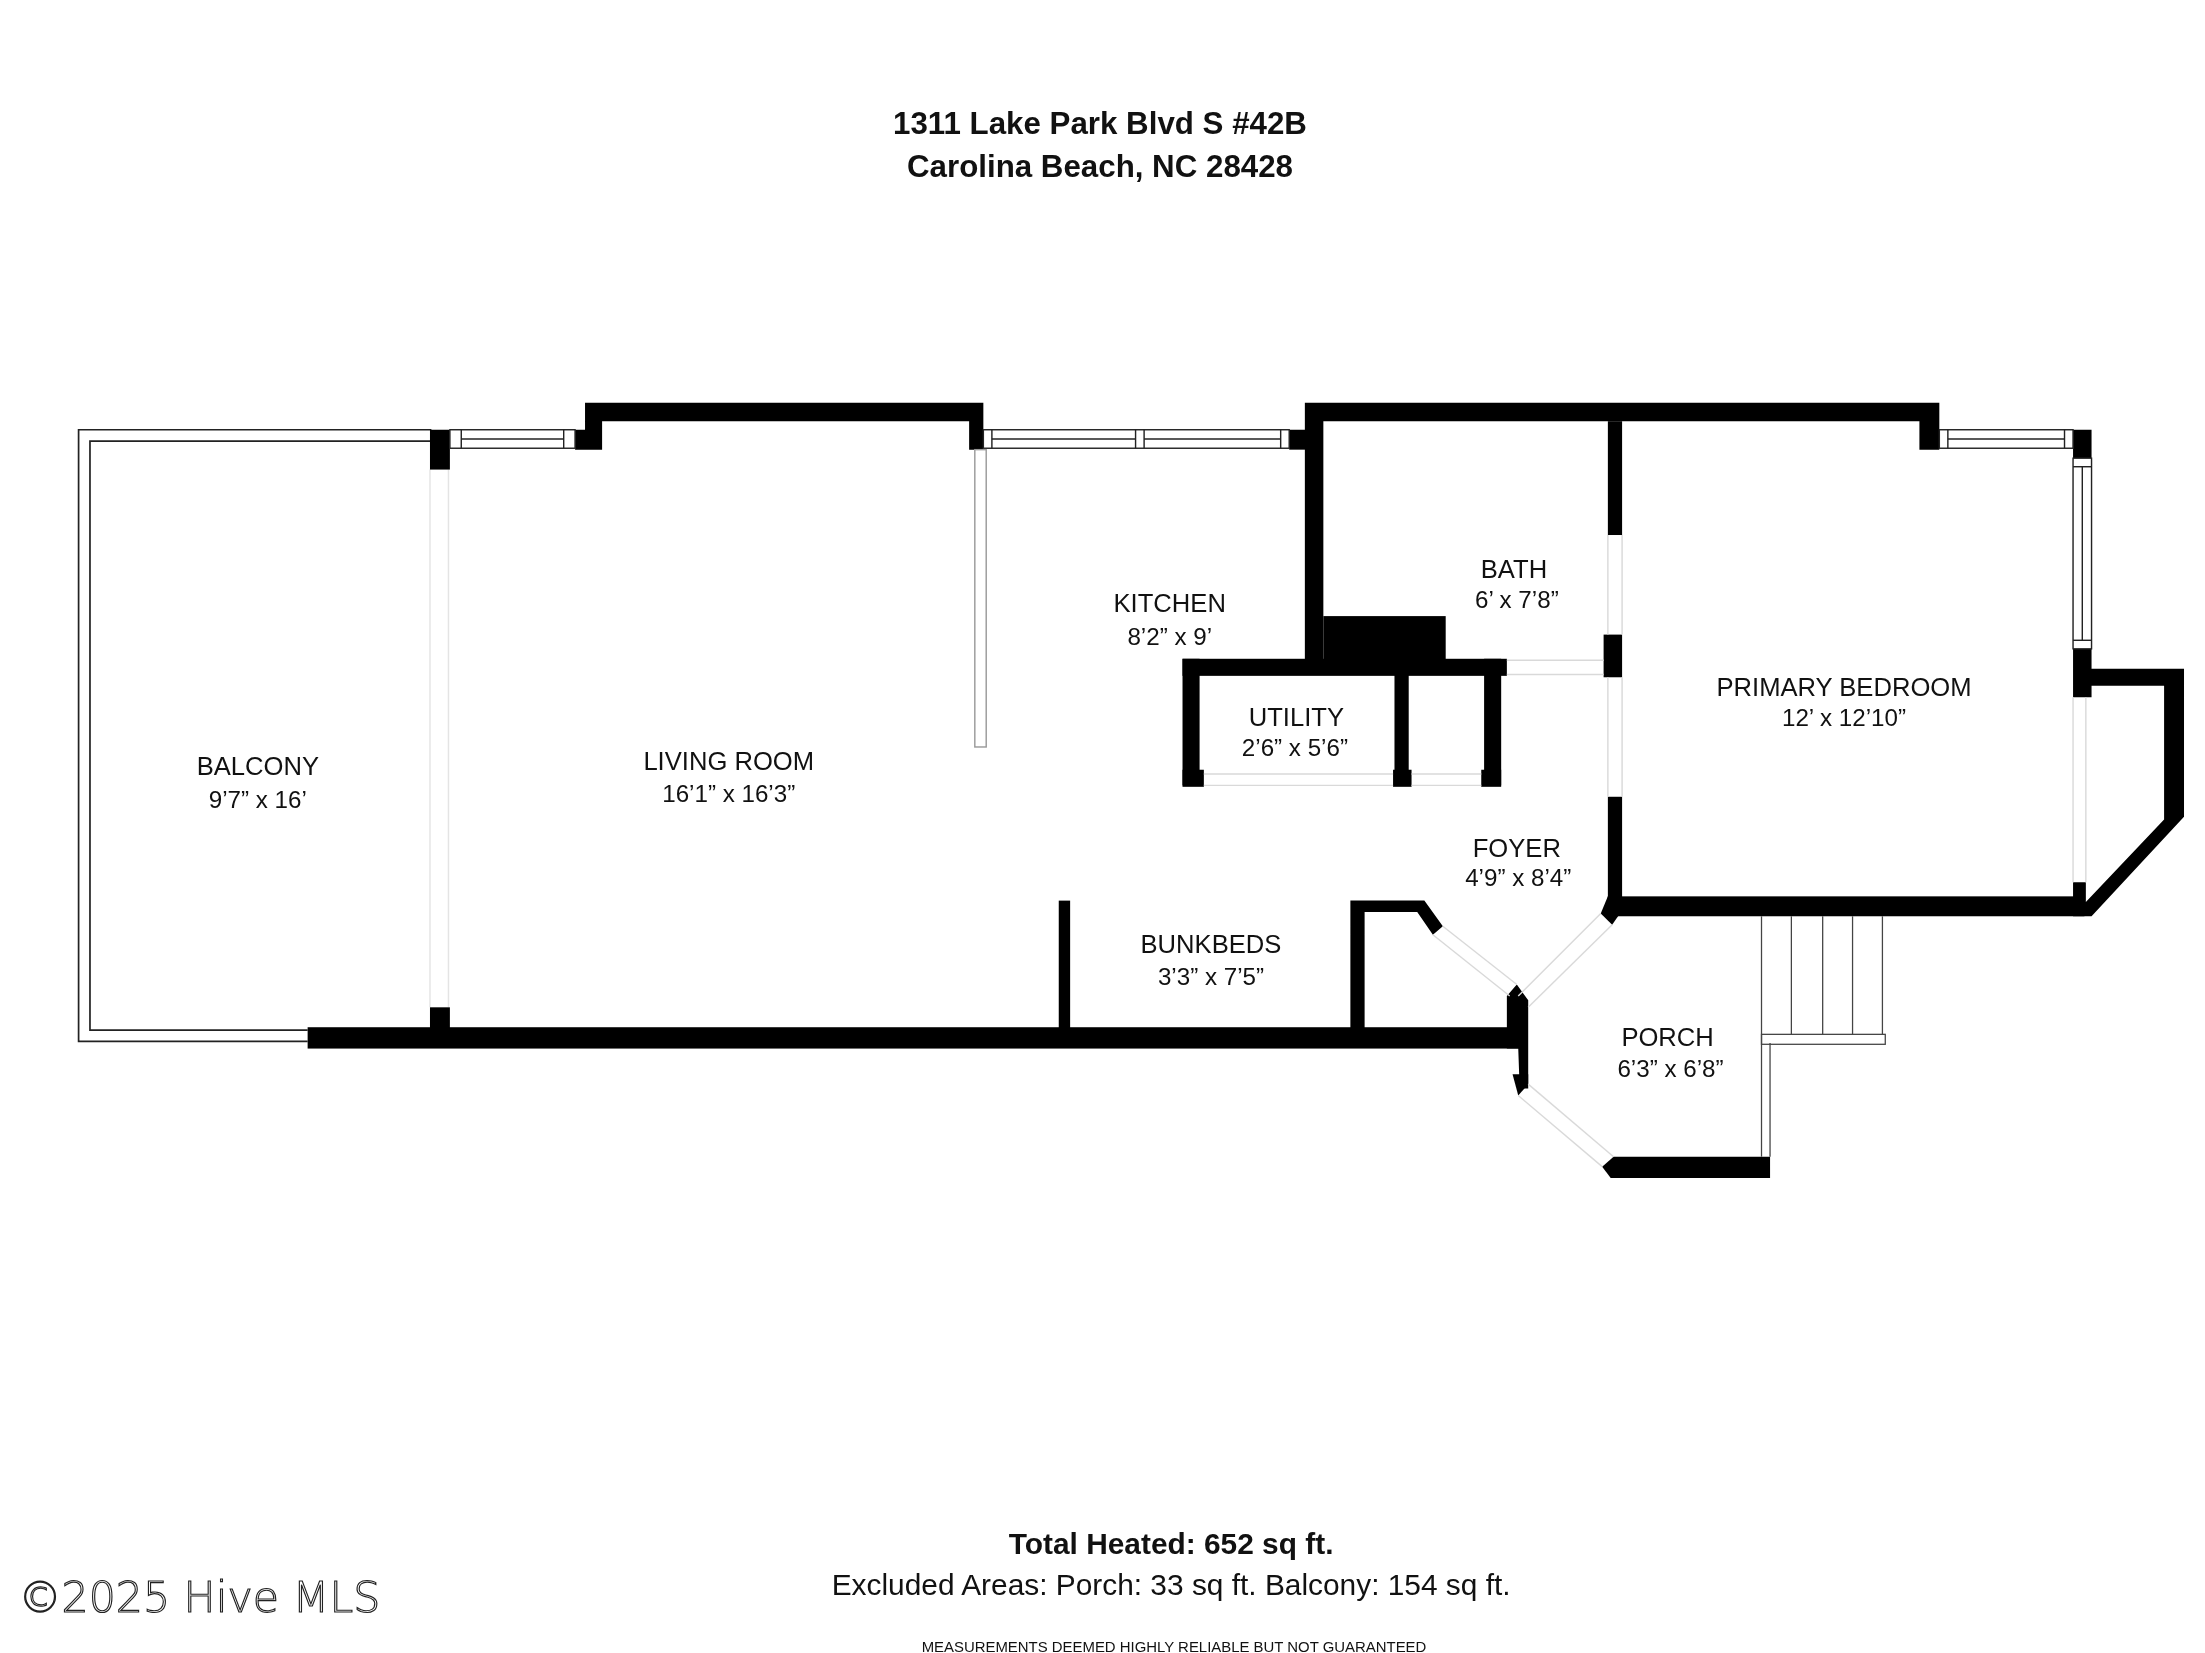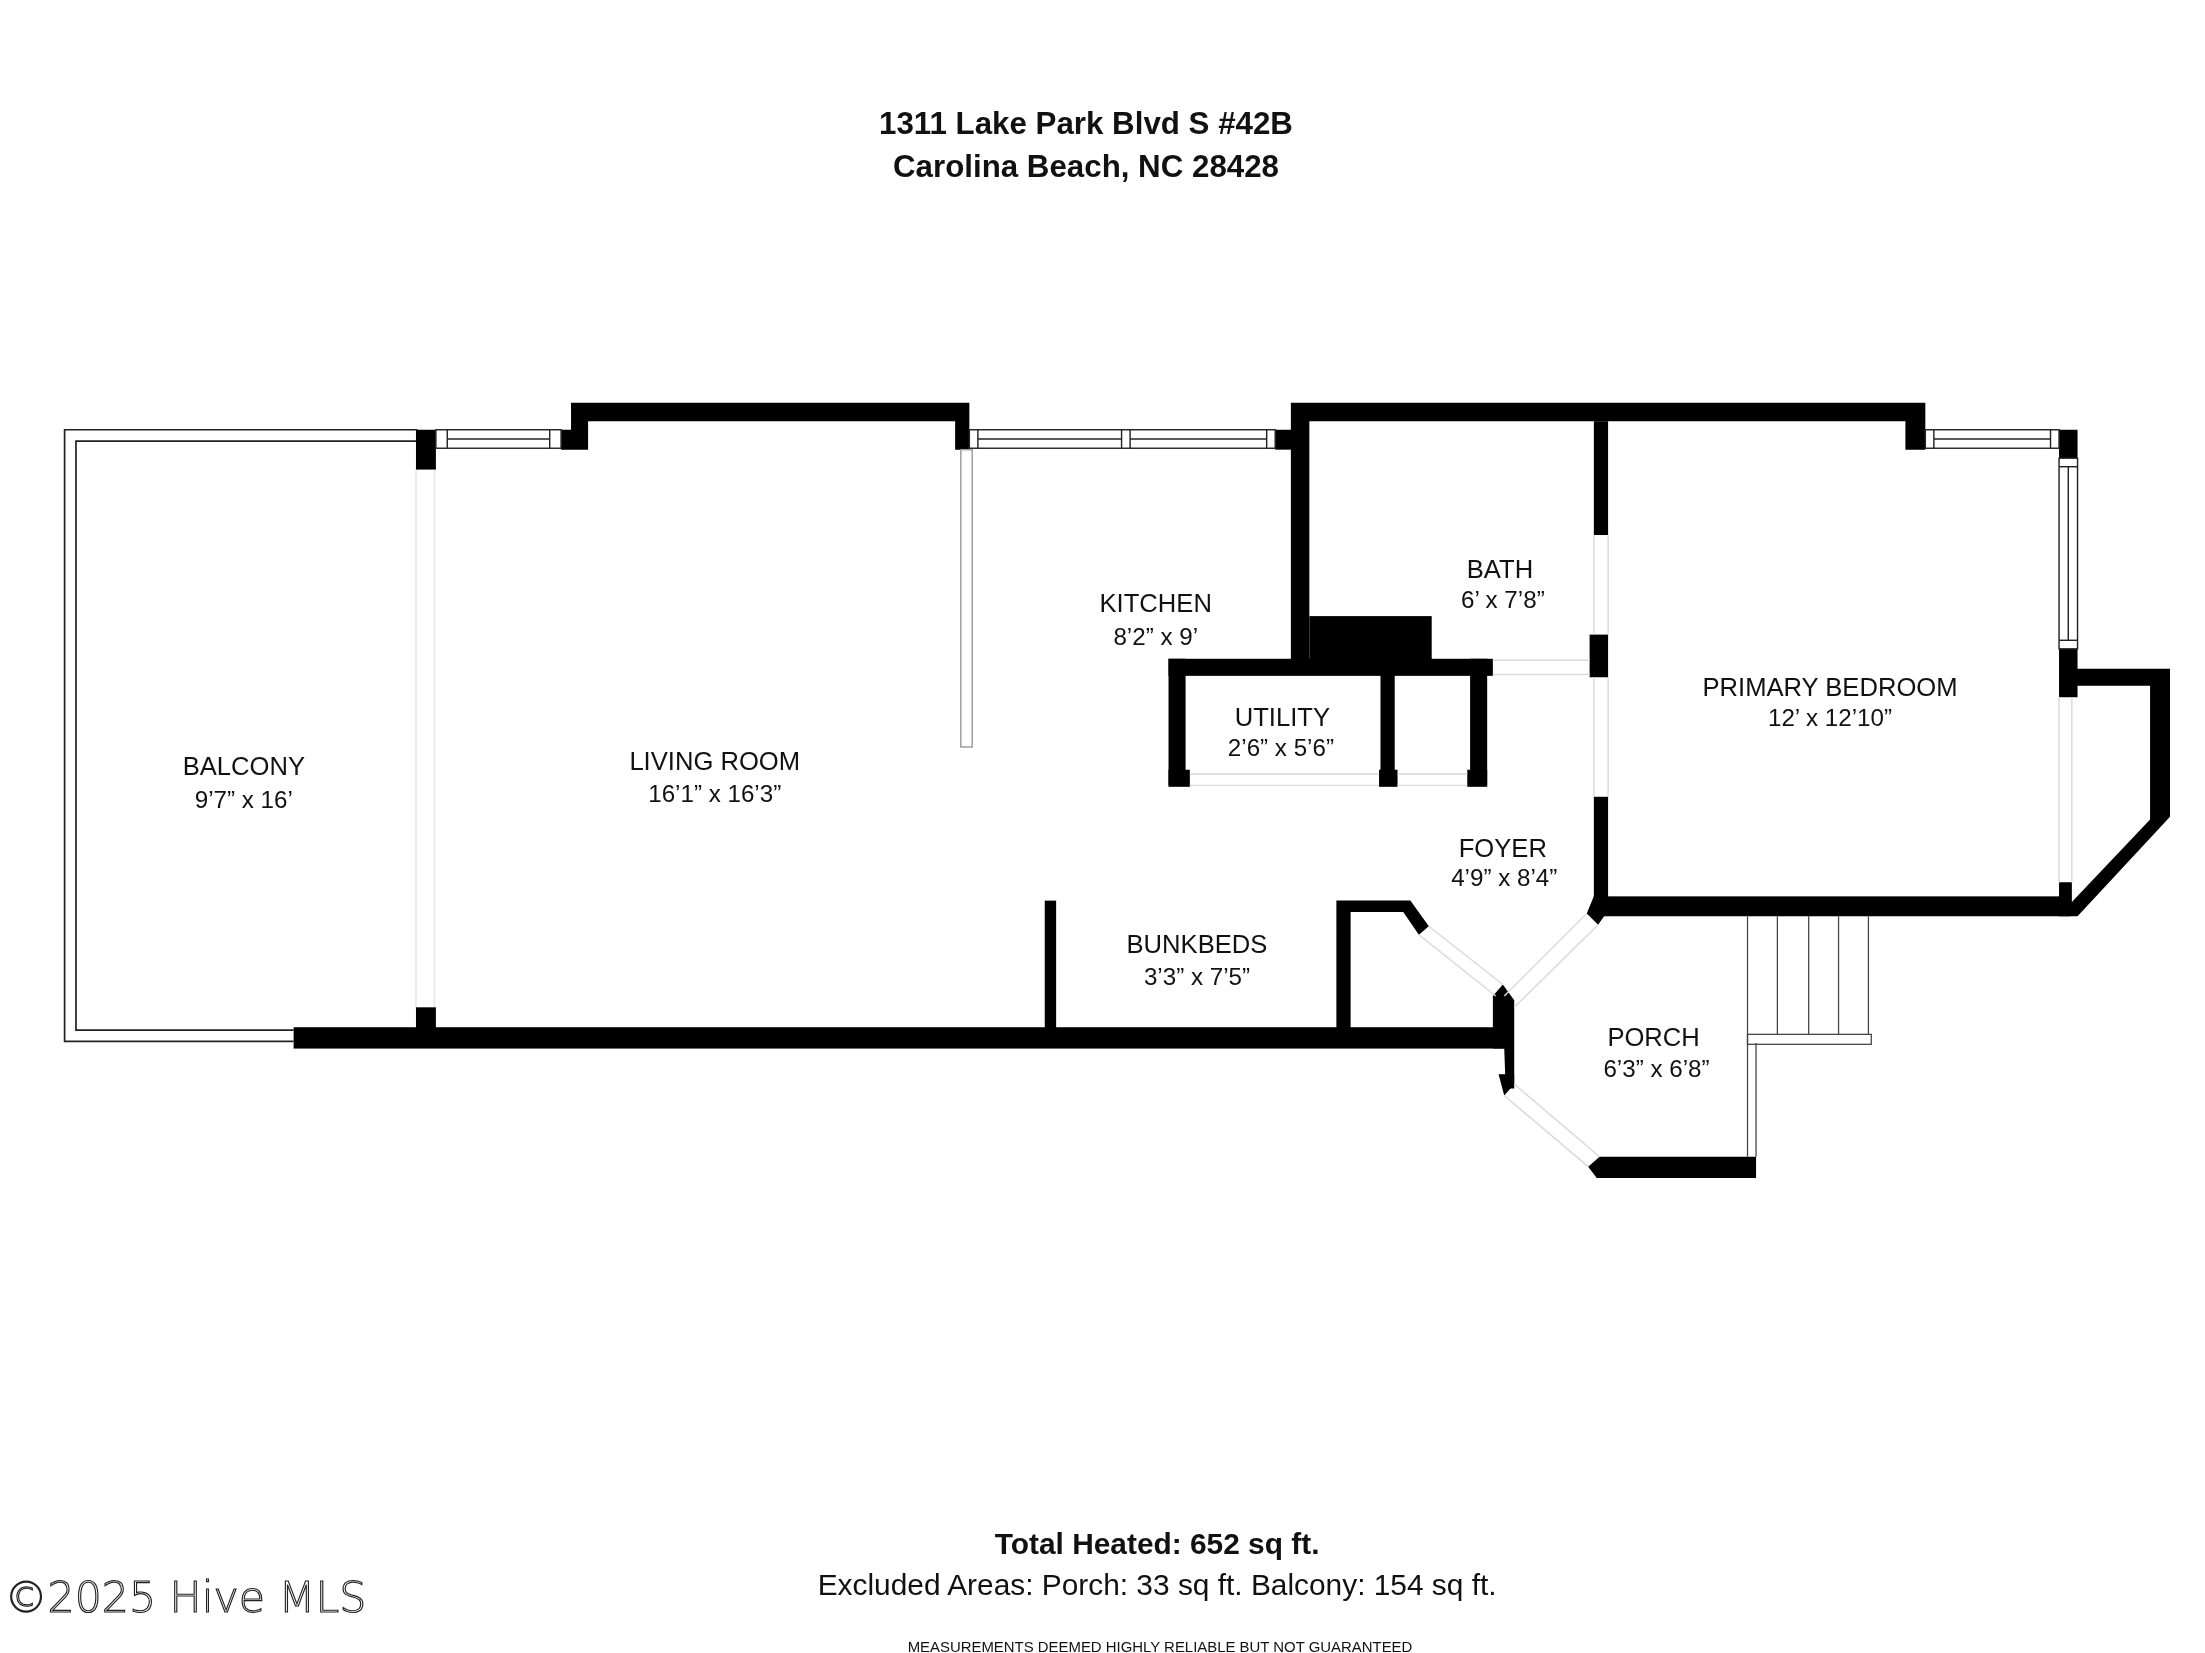--- a/index.html
+++ b/index.html
@@ -1,17 +1,17 @@
 <!DOCTYPE html>
 <html style="font-size:11.8px"><head>
 <meta charset="utf-8">
 <style>
   html, body { margin: 0; padding: 0; background: #ffffff; }
   body { width: 2205px; height: 1654px; position: relative; overflow: hidden; }
-  .canvas { position: absolute; left: 2px; top: 0; width: 1898px; height: 1654px; }
+  .canvas { position: absolute; left: 16px; top: 0; width: 1898px; height: 1654px; }
   svg text { font-family: "Liberation Sans", "DejaVu Sans", sans-serif; fill: #111111; }
   .title { font-weight: bold; font-size: 22px; }
   .room-name { font-size: 18px; }
   .room-dim { font-size: 17px; }
   .total { font-weight: bold; font-size: 21px; }
   .excluded { font-size: 21px; }
   .disclaimer { font-size: 10.5px; }
   .watermark { font-family: "DejaVu Sans", sans-serif; font-weight: 200; font-size: 30px; fill: none; stroke: #222; stroke-width: 0.8; }
 </style>
 </head>

